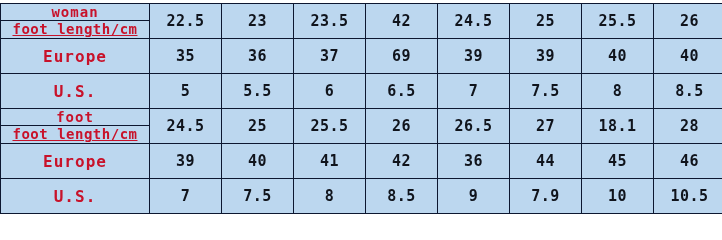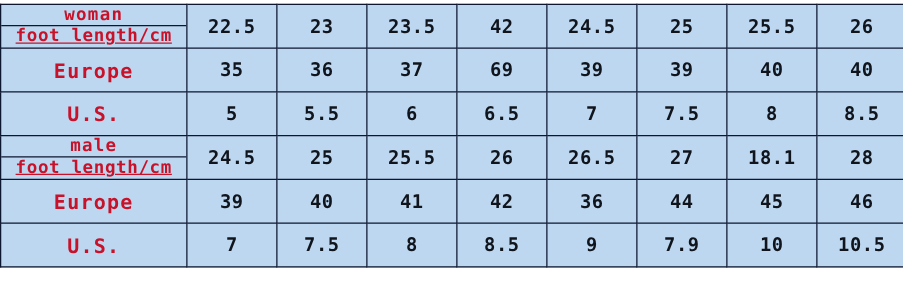--- a/index.html
+++ b/index.html
@@ -123,21 +123,21 @@
       <td class="data-cell">6.5</td>
       <td class="data-cell">7</td>
       <td class="data-cell">7.5</td>
       <td class="data-cell">8</td>
       <td class="data-cell">8.5</td>
     </tr>
 
     <tr>
       <td class="label-cell two-line">
         <div class="label-stack">
-          <span class="line-top">male</span>
+          <span class="line-top">foot</span>
           <span class="line-bottom">foot length/cm</span>
         </div>
       </td>
       <td class="data-cell">24.5</td>
       <td class="data-cell">25</td>
       <td class="data-cell">25.5</td>
       <td class="data-cell">26</td>
       <td class="data-cell">26.5</td>
       <td class="data-cell">27</td>
       <td class="data-cell">18.1</td>

